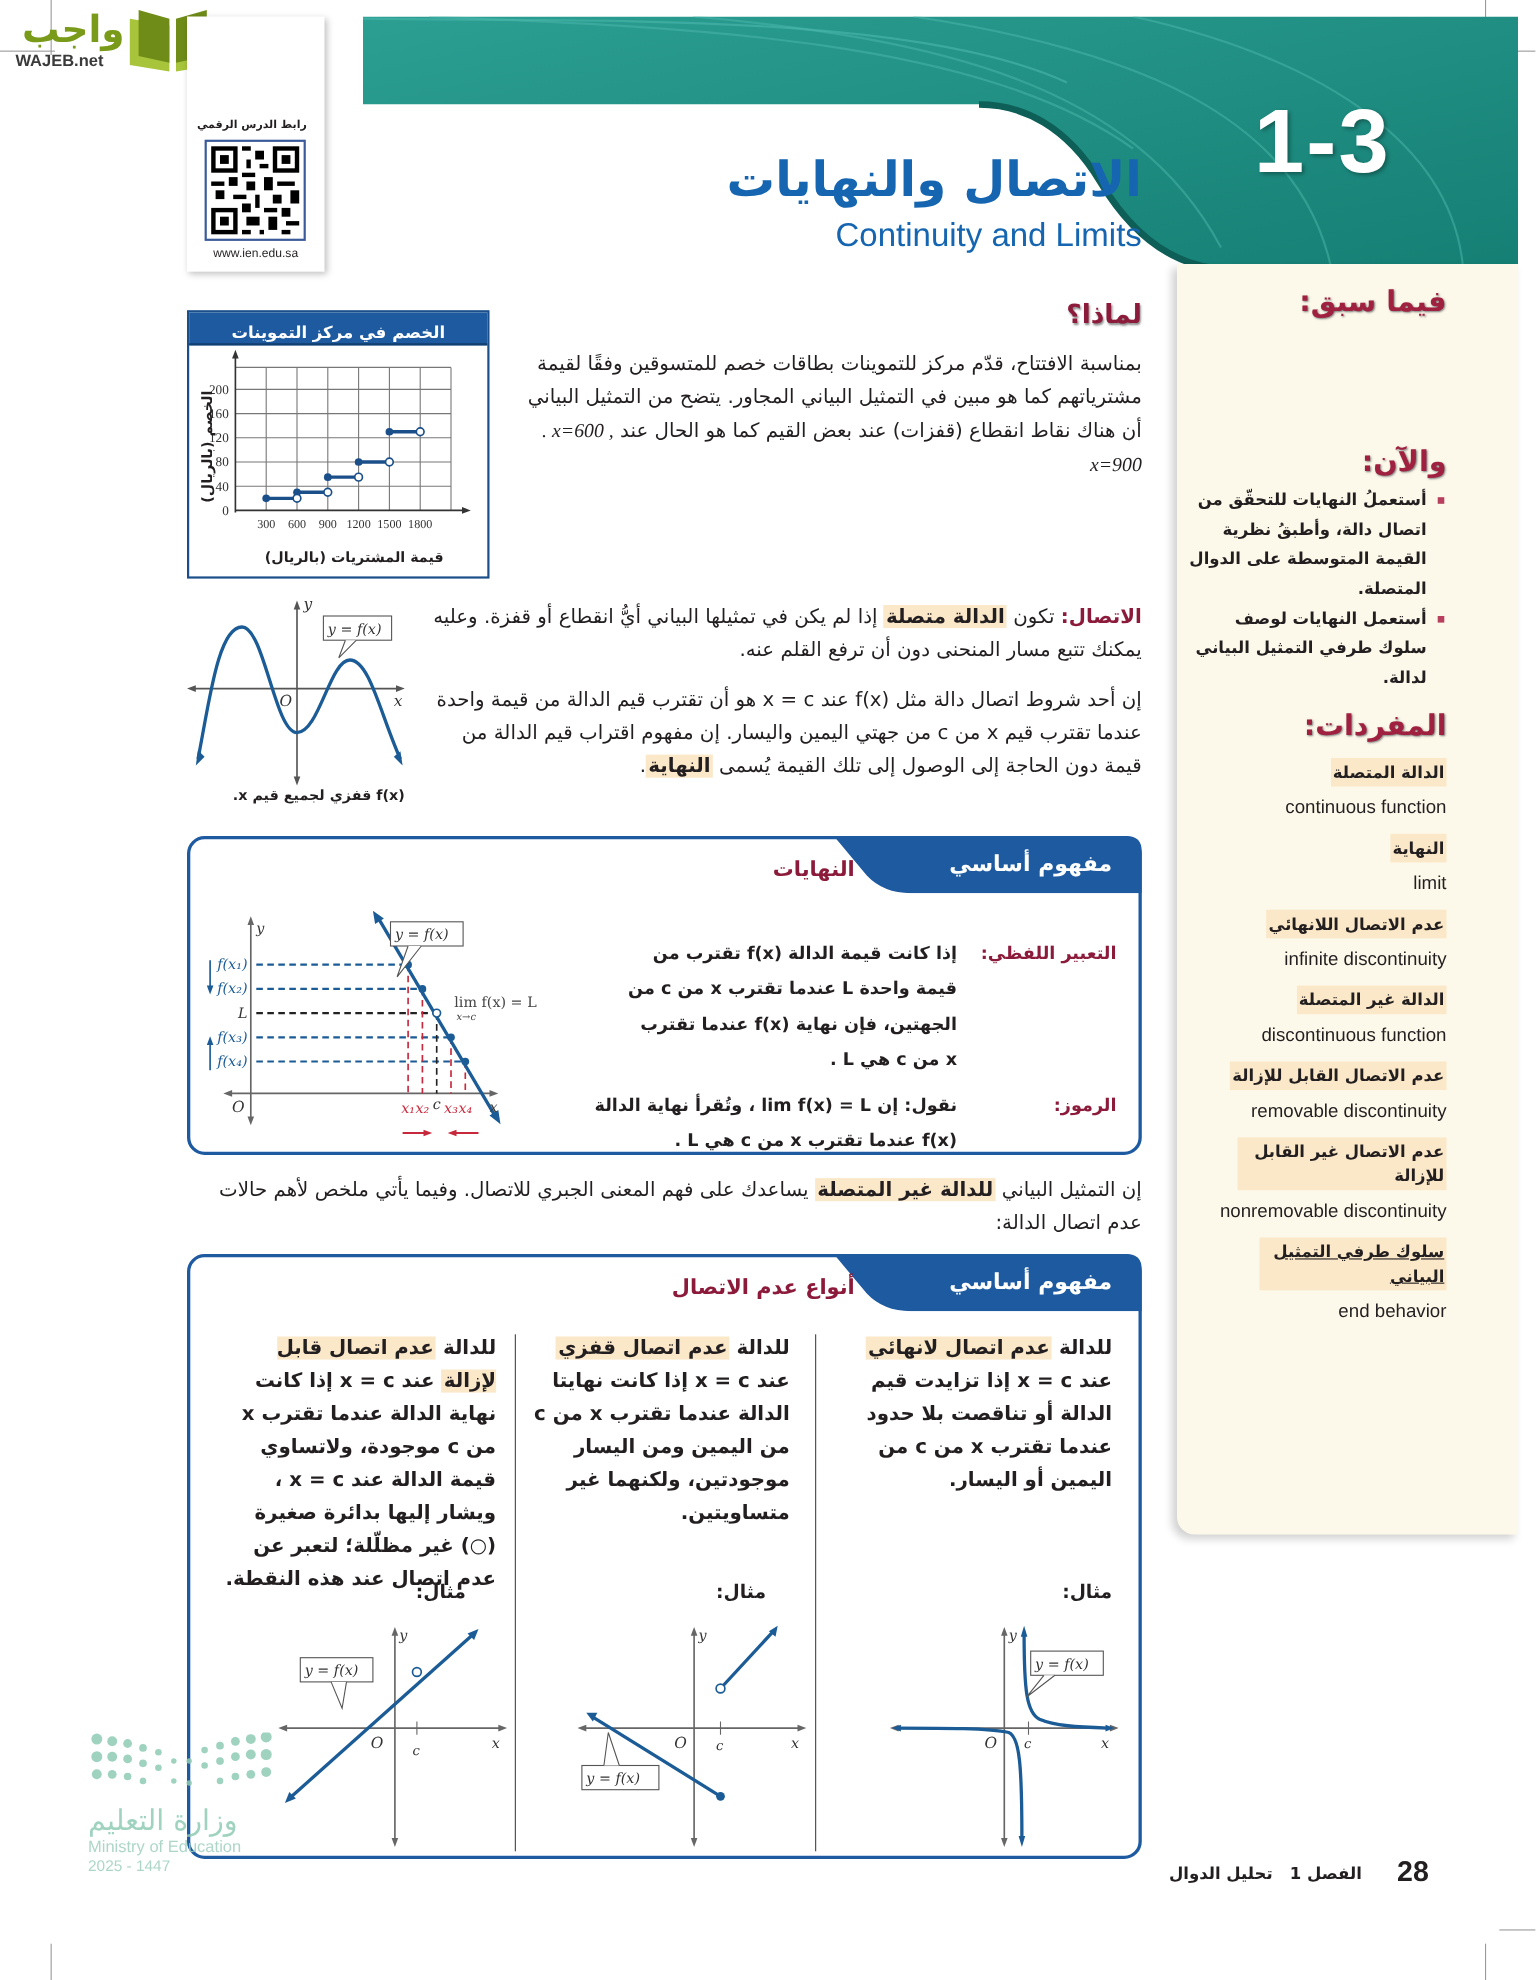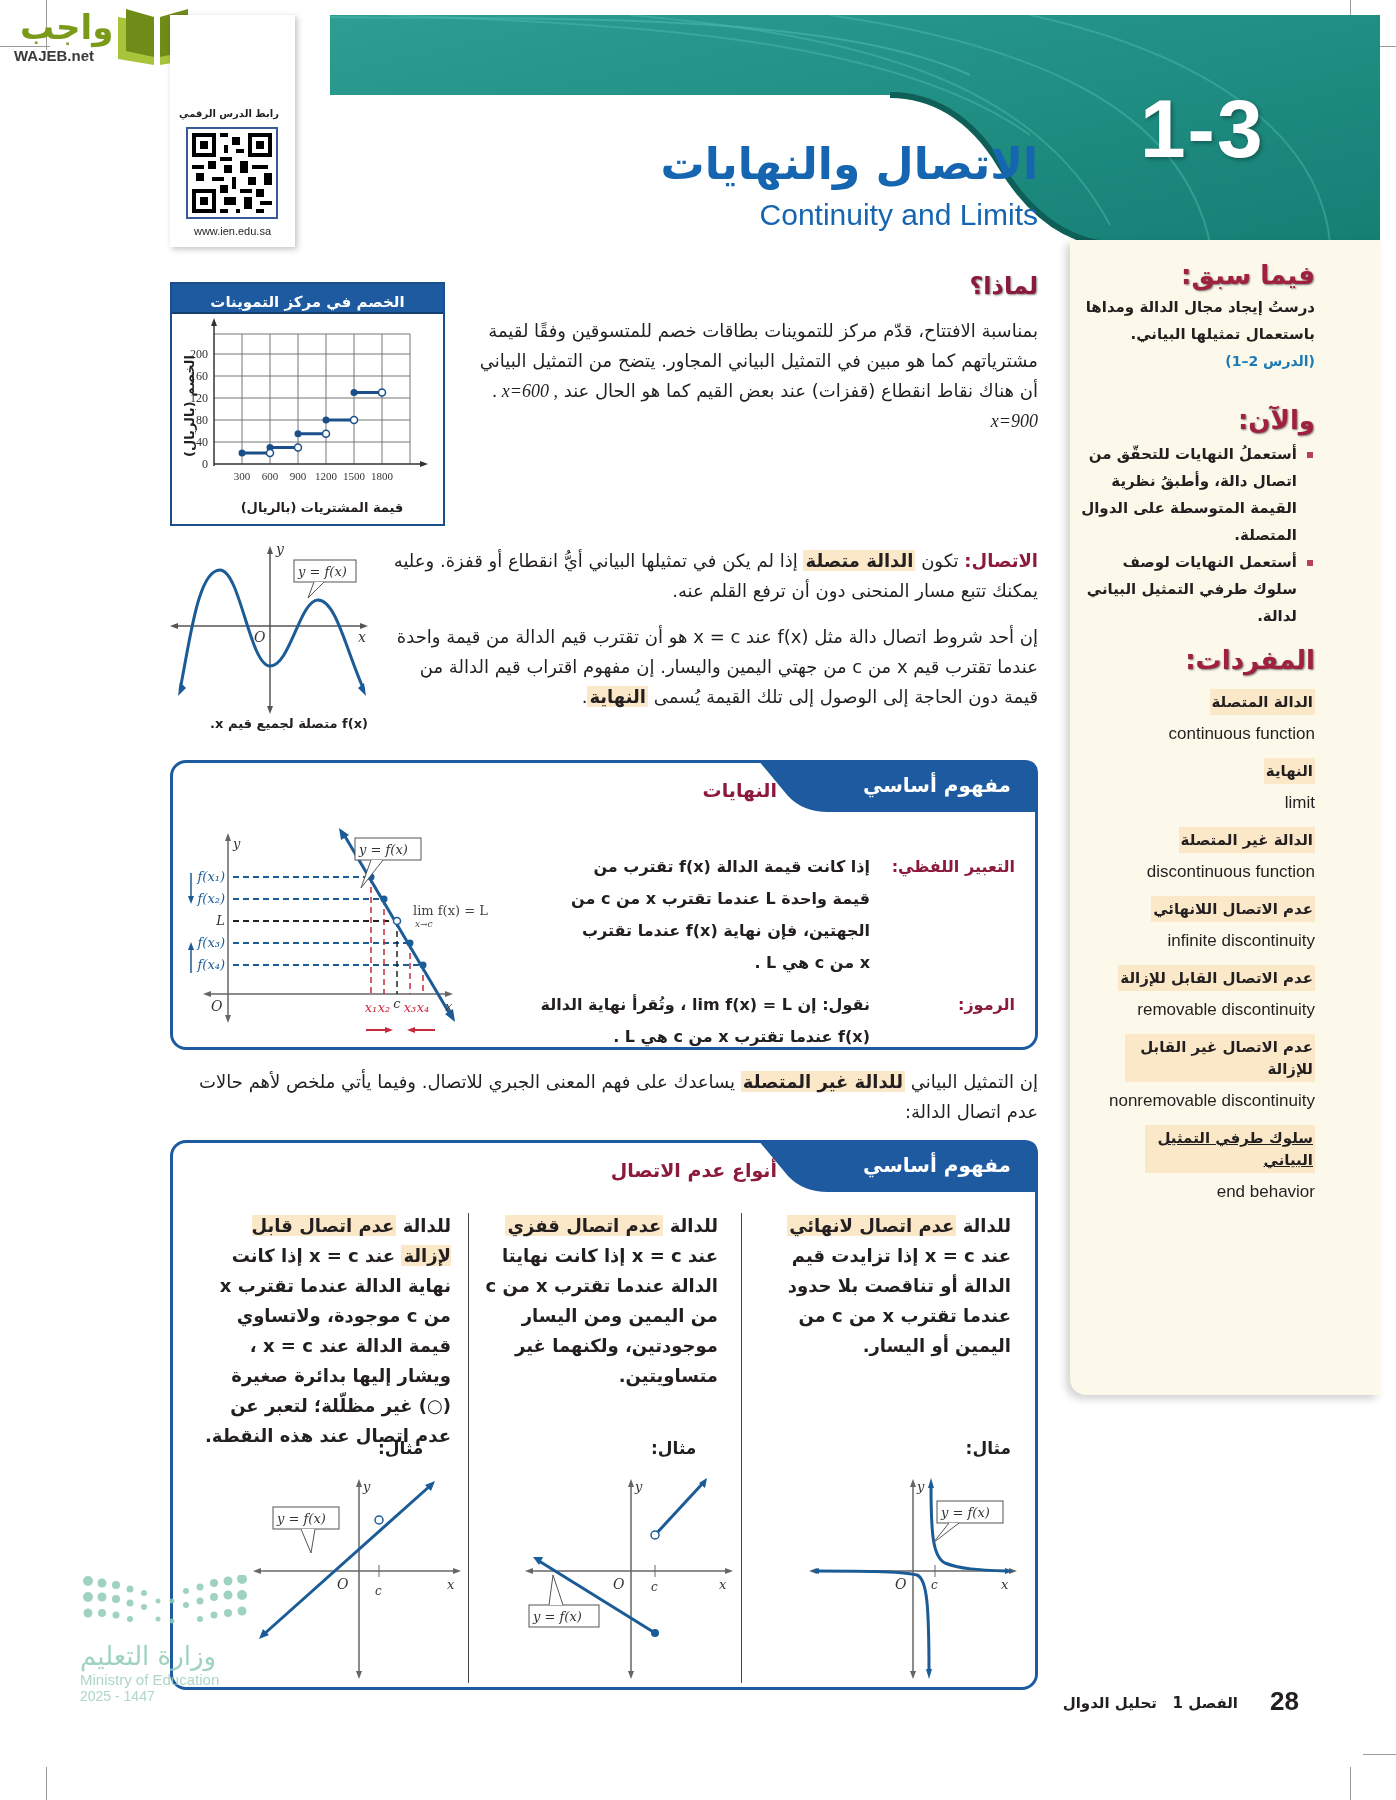--- a/index.html
+++ b/index.html
@@ -126,38 +126,34 @@
 </svg>
 
 <div class="abs lib" style="left:1140px;top:82px;font-size:82px;font-weight:bold;color:#ffffff;text-shadow:2px 2px 4px rgba(0,0,0,0.35);letter-spacing:2px;">1-3</div>
 
 <div class="abs rtl" style="right:358px;top:138px;font-size:44px;font-weight:bold;color:#1565b0;">الاتصال والنهايات</div>
 <div class="abs lib" style="right:358px;top:198px;font-size:30px;color:#1565b0;">Continuity and Limits</div>
 
 <div id="sidebar" class="abs">
   <div class="abs rtl" style="right:65px;top:20px;width:240px;">
     <div class="sb-head">فيما سبق:</div>
-    <div class="sb-text" style="margin-top:4px;">
-      <span>درستُ إيجاد مجال الدالة ومداها باستعمال تمثيلها البياني.</span>
-      <span style="color:#1a7ab8;font-weight:bold;font-size:14px;">(الدرس 2–1)</span>
-    </div>
   </div>
   <div class="abs rtl" style="right:65px;top:165px;width:240px;">
     <div class="sb-head">والآن:</div>
     <ul class="sb-text sb-bullets" style="margin-top:6px;">
       <li>أستعملُ النهايات للتحقّق من اتصال دالة، وأطبقُ نظرية القيمة المتوسطة على الدوال المتصلة.</li>
       <li>أستعمل النهايات لوصف سلوك طرفي التمثيل البياني لدالة.</li>
     </ul>
   </div>
   <div class="abs rtl" style="right:65px;top:405px;width:245px;">
     <div class="sb-head" style="margin-bottom:14px;">المفردات:</div>
     <div><span class="vocab-ar">الدالة المتصلة</span><div class="vocab-en">continuous function</div></div>
     <div><span class="vocab-ar">النهاية</span><div class="vocab-en">limit</div></div>
+    <div><span class="vocab-ar">عدم الاتصال اللانهائي</span><div class="vocab-en">infinite discontinuity</div></div>
     <div><span class="vocab-ar">الدالة غير المتصلة</span><div class="vocab-en">discontinuous function</div></div>
-    <div><span class="vocab-ar">عدم الاتصال اللانهائي</span><div class="vocab-en">infinite discontinuity</div></div>
     <div><span class="vocab-ar">عدم الاتصال القابل للإزالة</span><div class="vocab-en">removable discontinuity</div></div>
     <div><span class="vocab-ar" style="max-width:190px;">عدم الاتصال غير القابل للإزالة</span><div class="vocab-en">nonremovable discontinuity</div></div>
     <div><span class="vocab-ar" style="max-width:170px;text-decoration:underline;">سلوك طرفي التمثيل البياني</span><div class="vocab-en">end behavior</div></div>
   </div>
 </div>
 
 <div class="abs rtl maroon" style="right:358px;top:272px;font-size:24px;font-weight:bold;text-shadow:1px 1px 2px #888;">لماذا؟</div>
 <div class="abs para" style="right:358px;top:316px;width:570px;">
   <span>بمناسبة الافتتاح، قدّم مركز للتموينات بطاقات خصم للمتسوقين وفقًا لقيمة مشترياتهم كما هو مبين في التمثيل البياني المجاور. يتضح من التمثيل البياني أن هناك نقاط انقطاع (قفزات) عند بعض القيم كما هو الحال عند</span>
   <span class="libserif" style="font-style:italic;direction:ltr;unicode-bidi:embed;">. x=600 , x=900</span>
@@ -249,21 +245,21 @@
     <path d="M12 150 C22 100 30 30 52 30 C72 30 82 126 102 126 C122 126 132 60 150 60 C168 60 178 110 196 150" stroke="#1b5b96" stroke-width="3" fill="none"></path>
     <polygon points="10,156 12,142 18,148" fill="#1b5b96"></polygon>
     <polygon points="198,156 190,148 196,143" fill="#1b5b96"></polygon>
     <text x="108" y="14" font-family="DejaVu Serif, serif" font-style="italic" font-size="14" fill="#333">y</text>
     <text x="190" y="102" font-family="DejaVu Serif, serif" font-style="italic" font-size="14" fill="#333">x</text>
     <text x="86" y="102" font-family="DejaVu Serif, serif" font-style="italic" font-size="14" fill="#333">O</text>
     <rect x="126" y="20" width="62" height="22" fill="#fff" stroke="#555"></rect>
     <path d="M146 42 L140 58 L156 42" fill="#fff" stroke="#555"></path>
     <text x="130" y="36" font-family="DejaVu Serif, serif" font-style="italic" font-size="13" fill="#333">y = f(x)</text>
   </svg>
-  <div class="abs rtl" style="left:30px;top:176px;width:170px;font-size:13px;font-weight:bold;">f(x) متصلة لجميع قيم x.</div>
+  <div class="abs rtl" style="left:30px;top:176px;width:170px;font-size:13px;font-weight:bold;">f(x) قفزي لجميع قيم x.</div>
 </div>
 
 <div class="abs kc-box" style="left:170px;top:760px;width:868px;height:290px;">
   <svg class="abs" style="right:-3px;top:-3px;" width="400" height="52" viewBox="0 0 400 52">
     <path d="M0 0 L386 0 Q400 0 400 14 L400 52 L190 52 Q165 52 150 36 L120 0 Z" fill="#1d5aa0"></path>
   </svg>
   <div class="abs rtl" style="right:24px;top:10px;color:#fff;font-size:20px;font-weight:bold;">مفهوم أساسي</div>
   <div class="abs rtl maroon" style="right:258px;top:16px;font-size:19px;font-weight:bold;">النهايات</div>
 
   <div class="abs def-text maroon" style="right:20px;top:60px;">التعبير اللفظي:</div>

